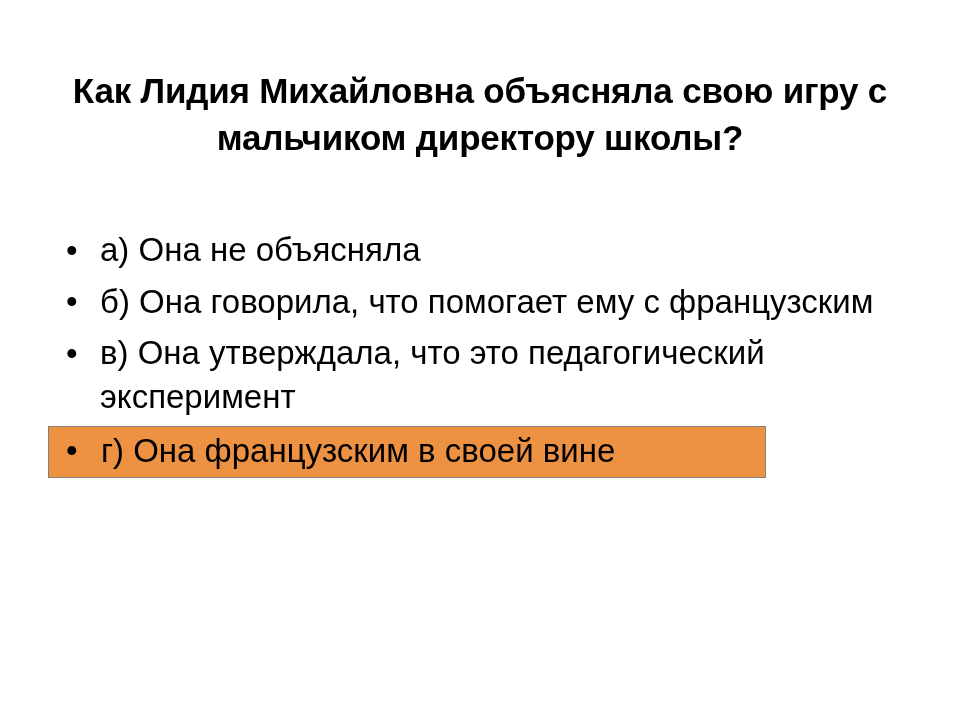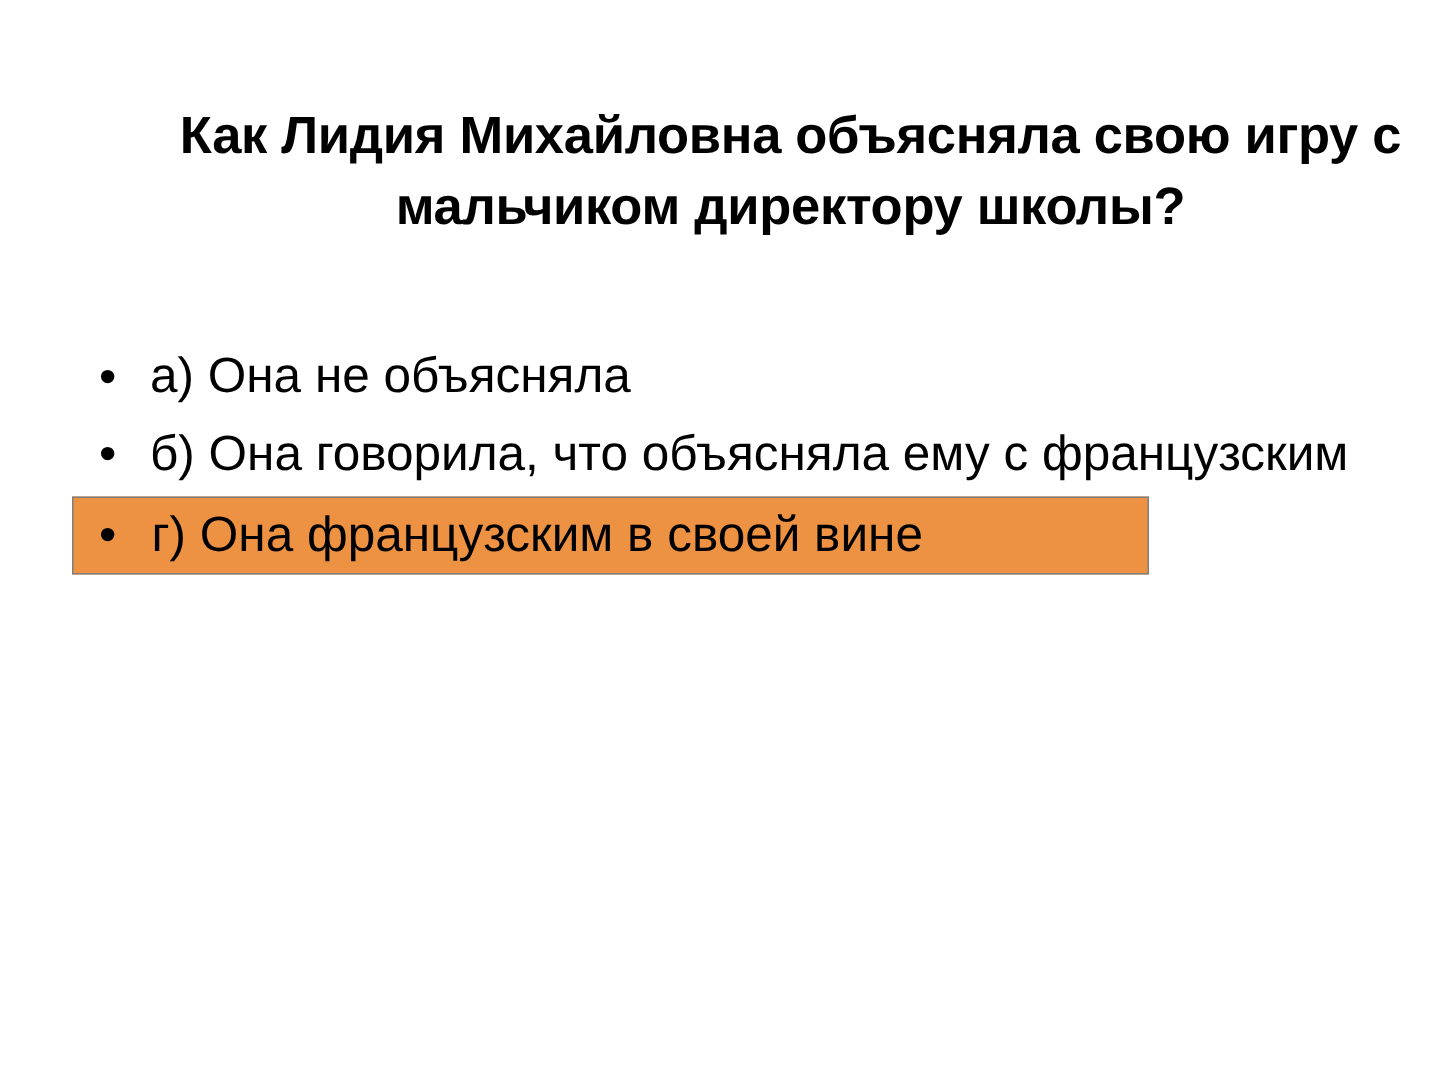--- a/index.html
+++ b/index.html
@@ -24,21 +24,20 @@
     position: absolute;
     top: 68px;
     left: 70px;
     width: 820px;
     text-align: center;
     font-size: 35px;
     line-height: 1.34;
     font-weight: 700;
     color: #000000;
     letter-spacing: -0.2px;
-    margin-left: 47px;
   }
   .options {
     position: absolute;
     top: 228px;
     left: 48px;
     width: 880px;
   }
   .option {
     position: relative;
     display: block;
@@ -83,25 +82,26 @@
 
   <div class="options">
 
     <div class="option">
       <span class="bullet">•</span>
       <span class="opt-text">а) Она не объясняла</span>
     </div>
 
     <div class="option">
       <span class="bullet">•</span>
-      <span class="opt-text">б) Она говорила, что объясняла ему с французским</span>
+      <span class="opt-text">б) Она говорила, что помогает ему с французским</span>
     </div>
 
     <div class="option">
       <span class="bullet">•</span>
+      <span class="opt-text">в) Она утверждала, что это педагогический эксперимент</span>
     </div>
 
     <div class="option highlight" style="background: rgb(237, 145, 66);">
       <span class="bullet">•</span>
       <span class="opt-text">г) Она французским в своей вине</span>
     </div>
 
   </div>
 </div>
 

